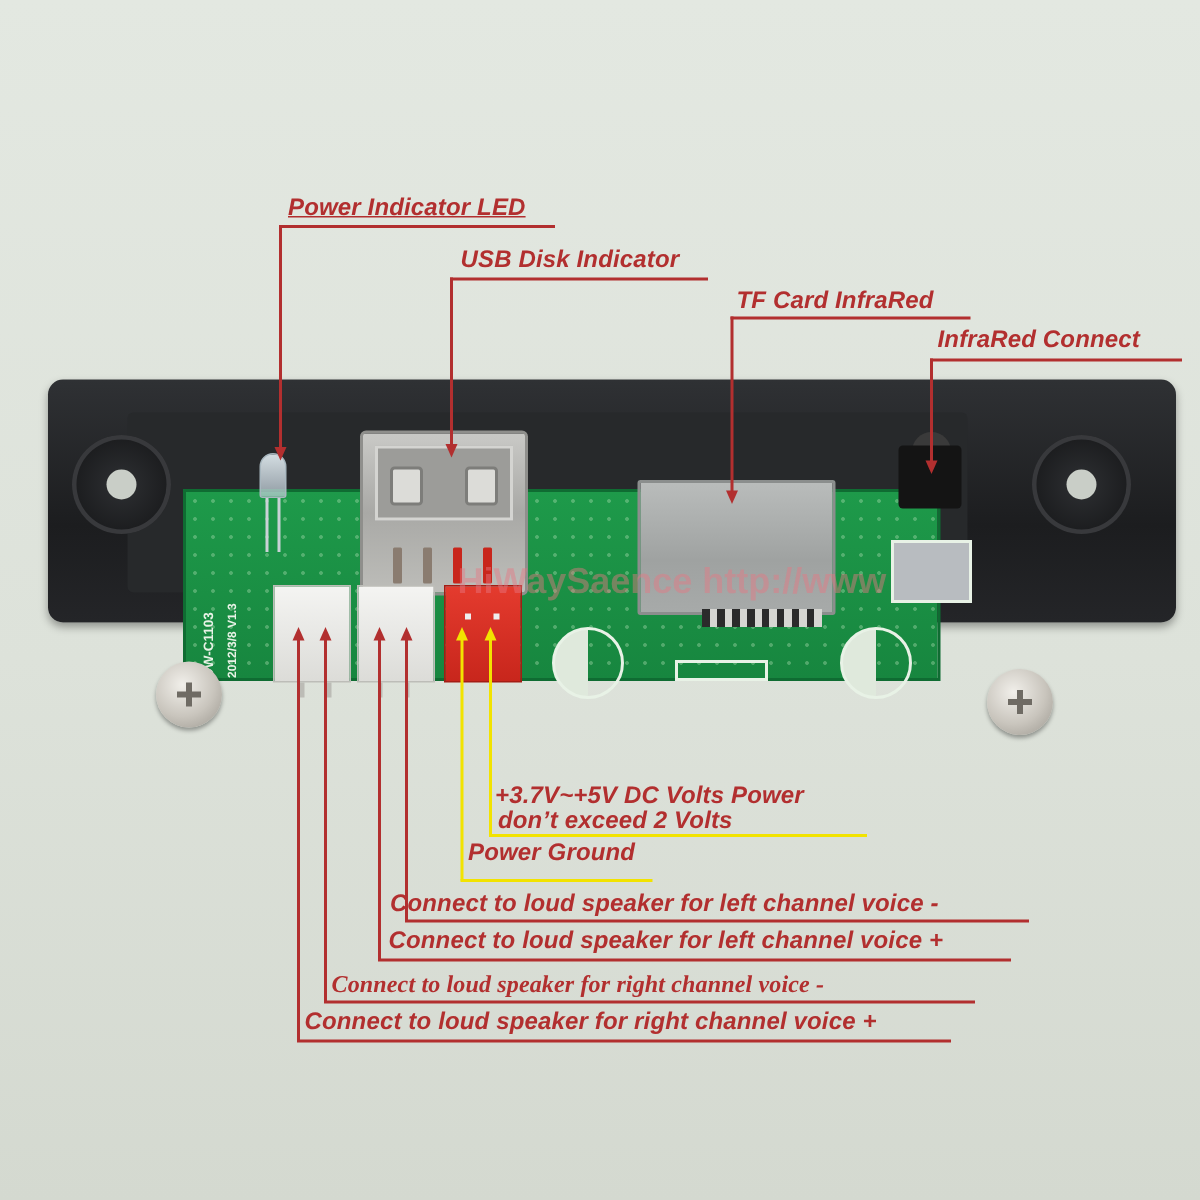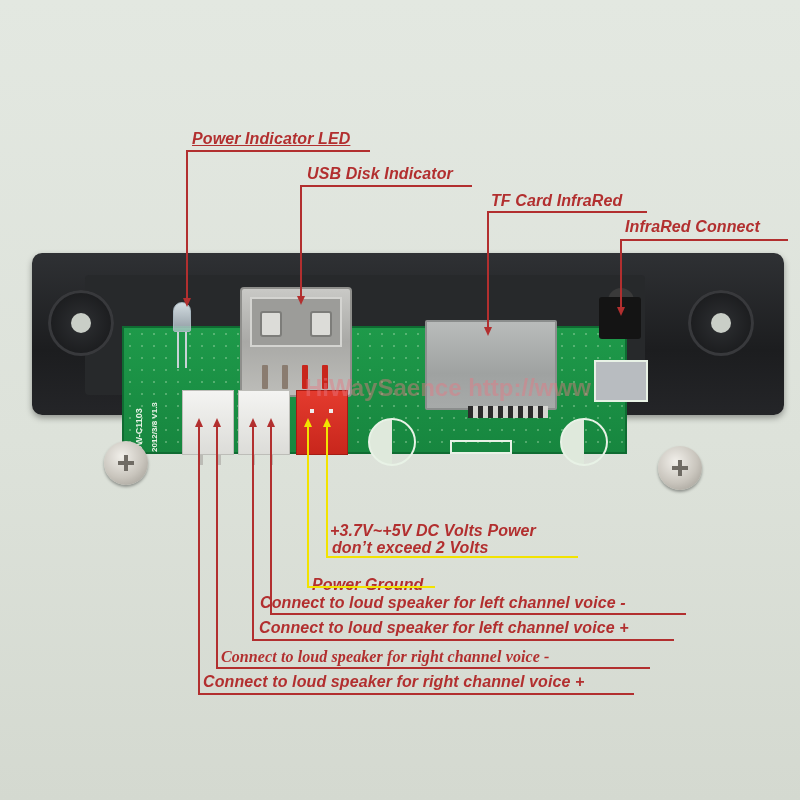--- a/index.html
+++ b/index.html
@@ -229,21 +229,21 @@
 <div class="hline" style="left:620px; top:239px; width:168px;"></div>
 <div class="vline" style="left:620px; top:239px; height:70px;"></div>
 <div class="arrow-down" style="left:616.5px; top:307px;"></div>
 
 <div class="label" style="left:330px; top:522px;">+3.7V~+5V DC Volts Power</div>
 <div class="label" style="left:332px; top:539px;">don’t exceed 2 Volts</div>
 <div class="vline y" style="left:326px; top:422px; height:135px;"></div>
 <div class="hline y" style="left:326px; top:556px; width:252px;"></div>
 <div class="arrow-up y" style="left:322.5px; top:418px;"></div>
 
-<div class="label" style="left:312px; top:576px;font-style:italic;">Power Ground</div>
+<div class="label" style="left:312px; top:560px;font-style:italic;">Power Ground</div>
 <div class="vline y" style="left:307px; top:422px; height:165px;"></div>
 <div class="hline y" style="left:307px; top:586px; width:128px;"></div>
 <div class="arrow-up y" style="left:303.5px; top:418px;"></div>
 
 <div class="label" style="left:260px; top:594px;">Connect to loud speaker for left channel voice -</div>
 <div class="vline" style="left:270px; top:422px; height:192px;"></div>
 <div class="hline" style="left:270px; top:613px; width:416px;"></div>
 <div class="arrow-up" style="left:266.5px; top:418px;"></div>
 
 <div class="label" style="left:259px; top:619px;">Connect to loud speaker for left channel voice +</div>

